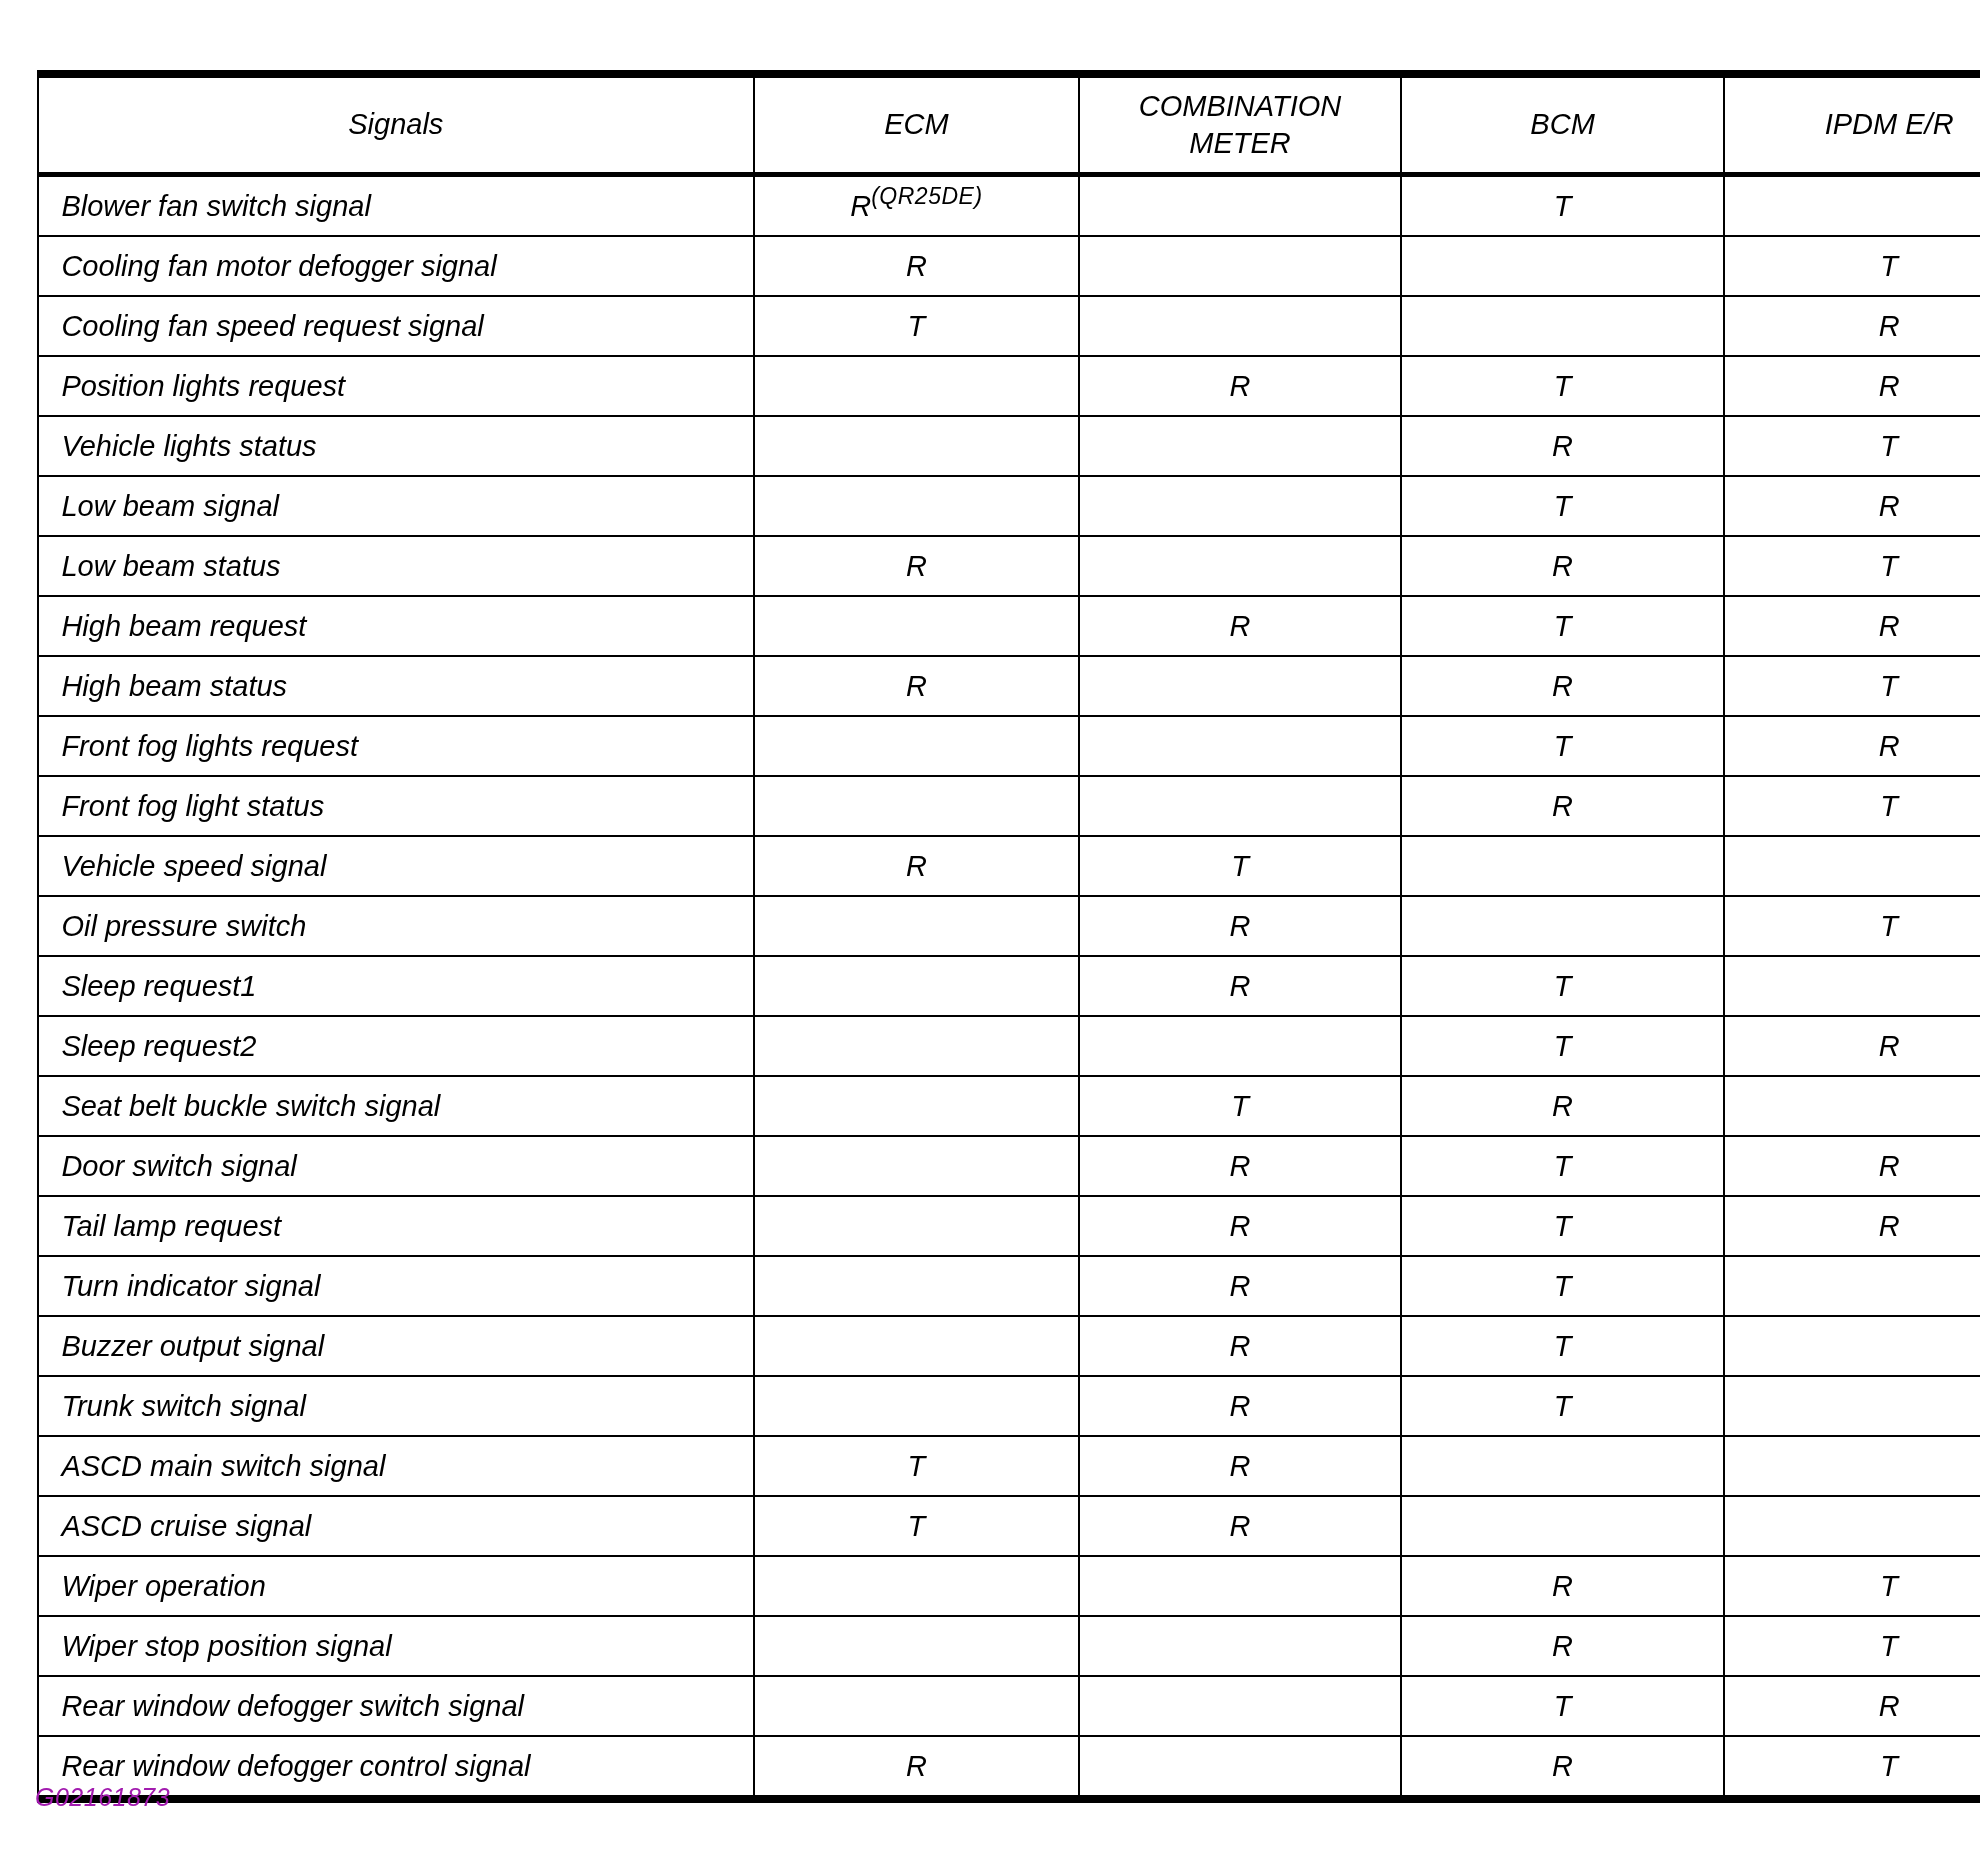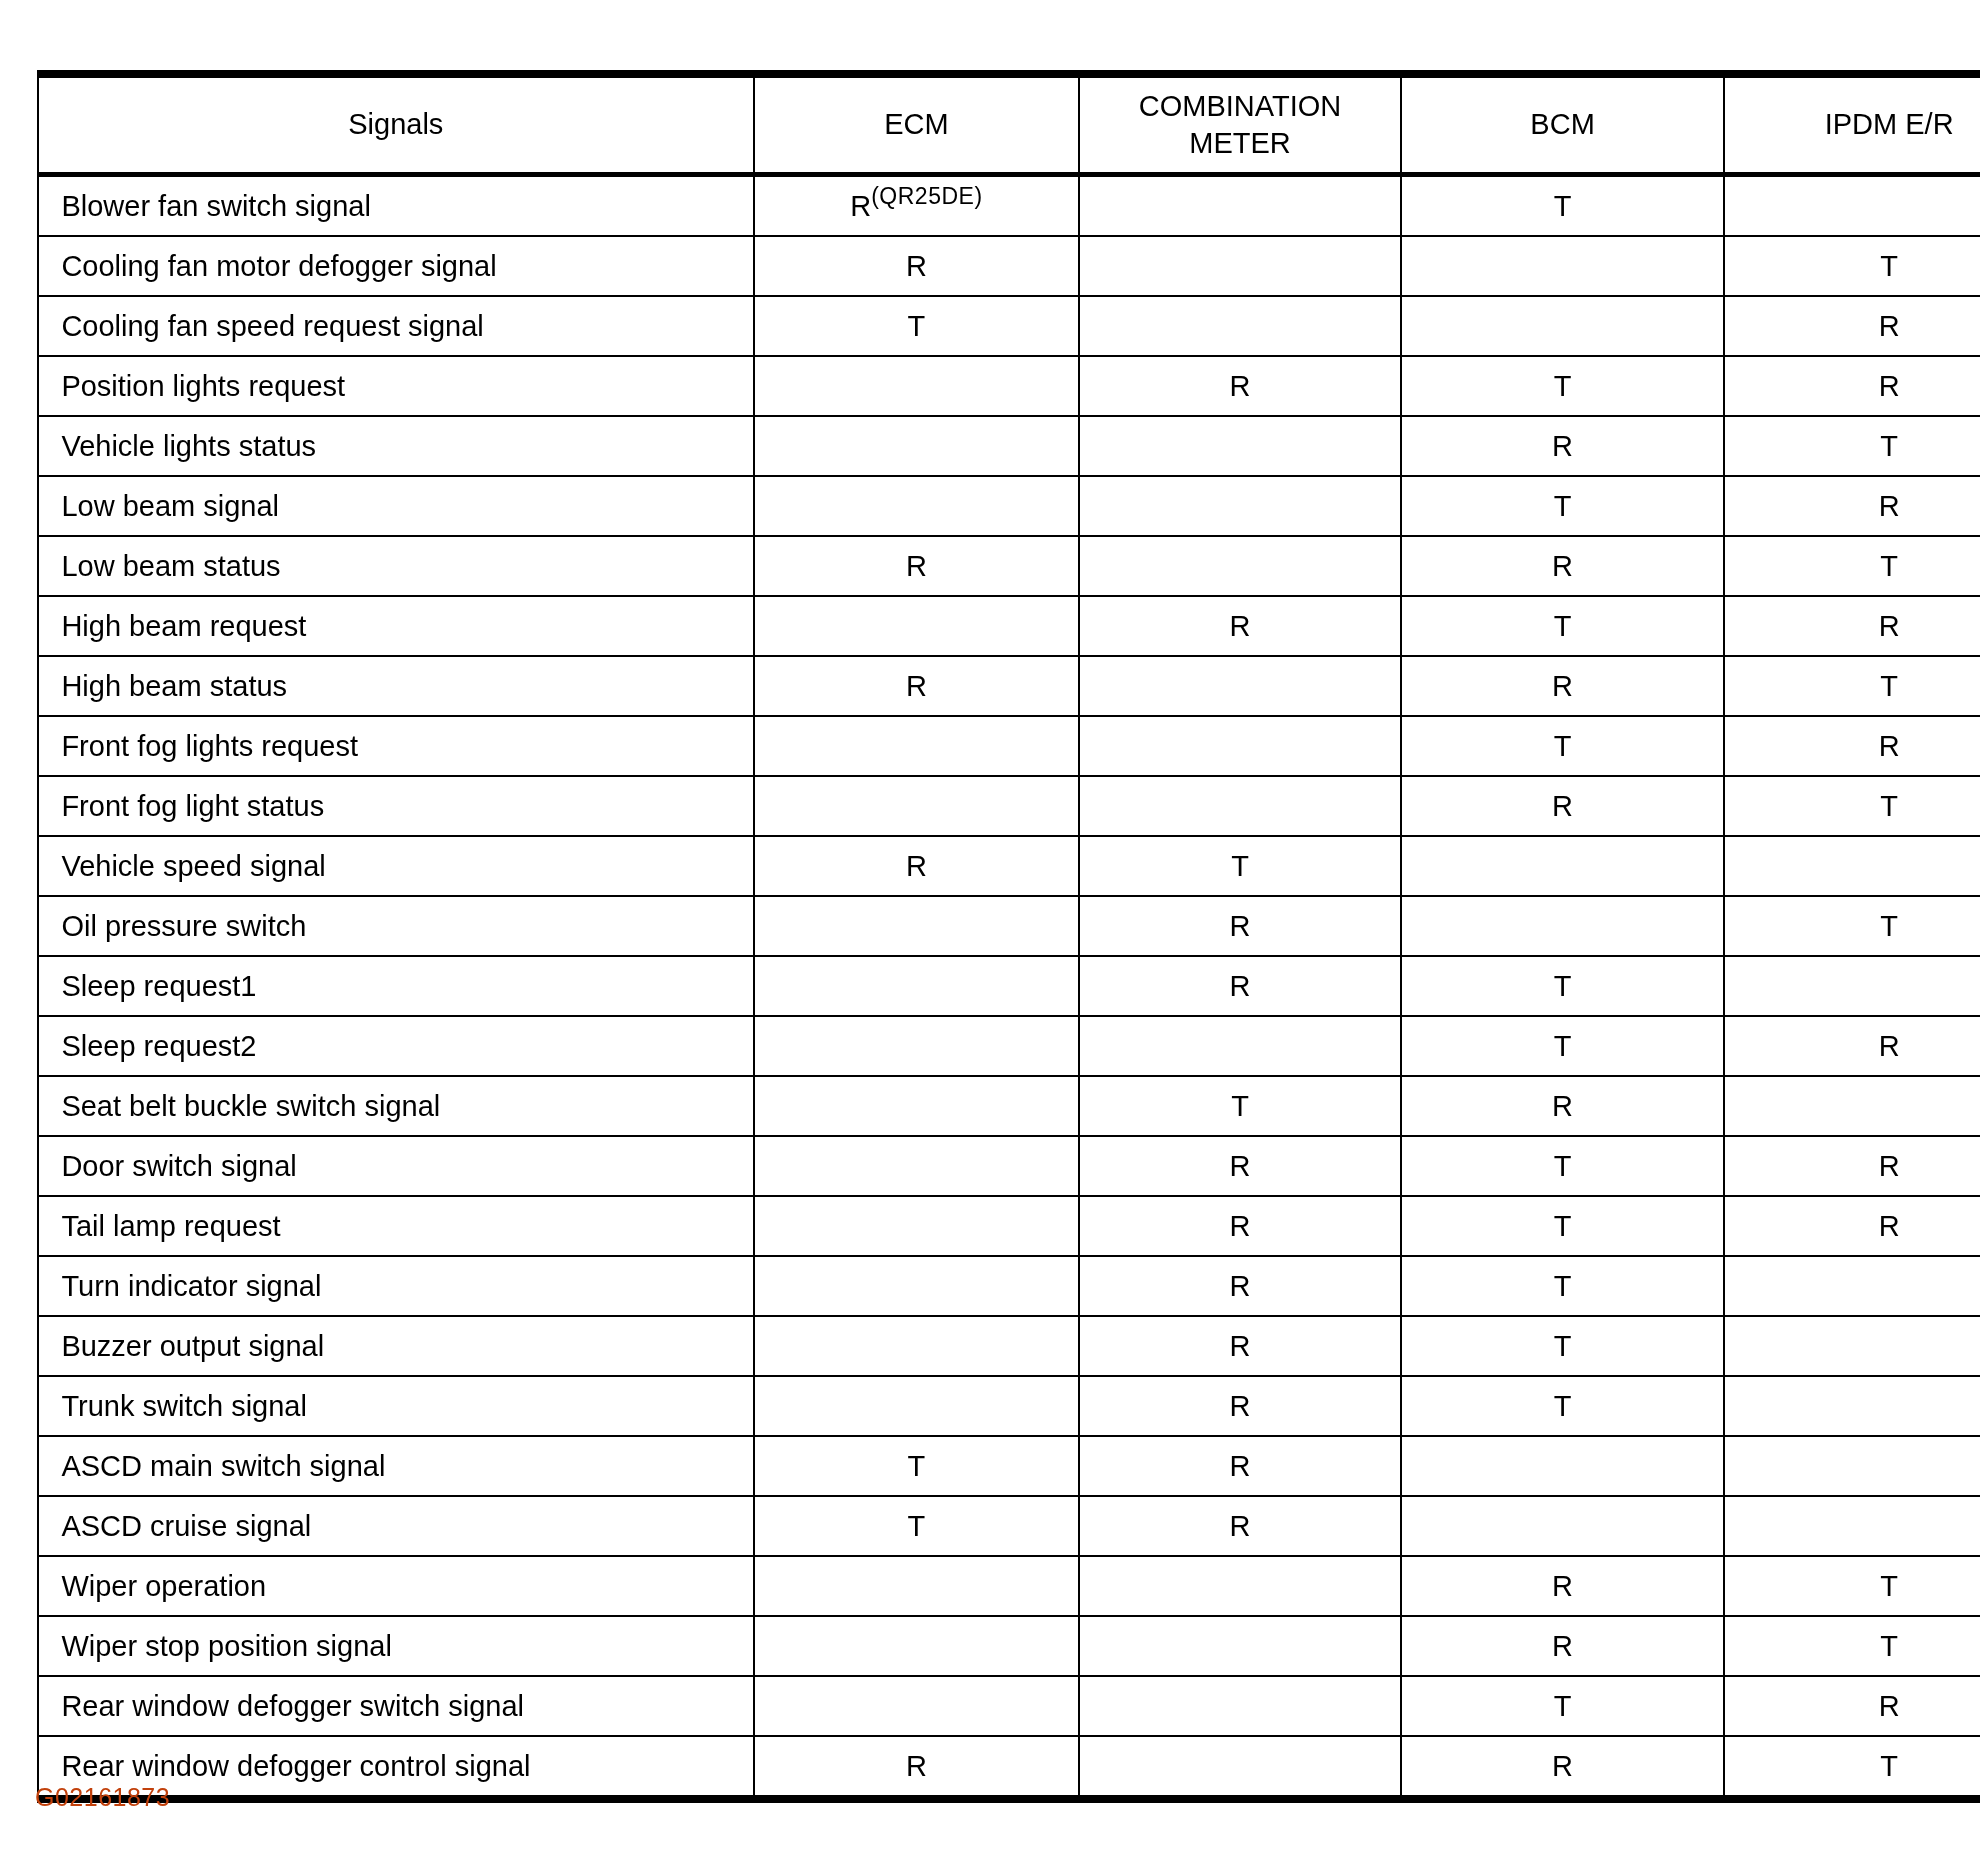--- a/index.html
+++ b/index.html
@@ -11,20 +11,21 @@
     width: 1980px;
     height: 1874px;
     position: relative;
     font-family: "Liberation Sans", "DejaVu Sans", sans-serif;
     color: #000000;
   }
   .page {
     position: absolute;
     inset: 0;
     background: #ffffff;
+    font-style: italic;
   }
   table.sig-table {
     position: absolute;
     left: 37px;
     top: 70px;
     width: 1913px;
     border-collapse: collapse;
     table-layout: fixed;
     background: #ffffff;
   }
@@ -70,21 +71,21 @@
     line-height: 0;
     vertical-align: 12px;
     letter-spacing: 0.5px;
   }
   .footer-id {
     position: absolute;
     left: 35px;
     top: 1783px;
     font-size: 25px;
     letter-spacing: 0.5px;
-    color: #c2410c;
+    color: #a21caf;
   }
 </style>
 </head>
 <body>
 
 <div class="page">
 
   <table class="sig-table">
     <thead>
       <tr>

